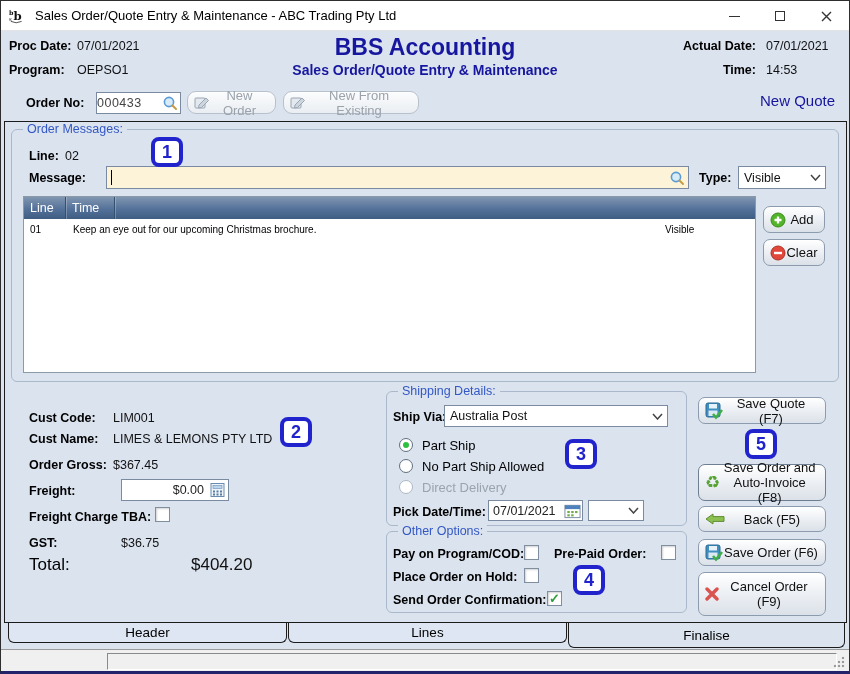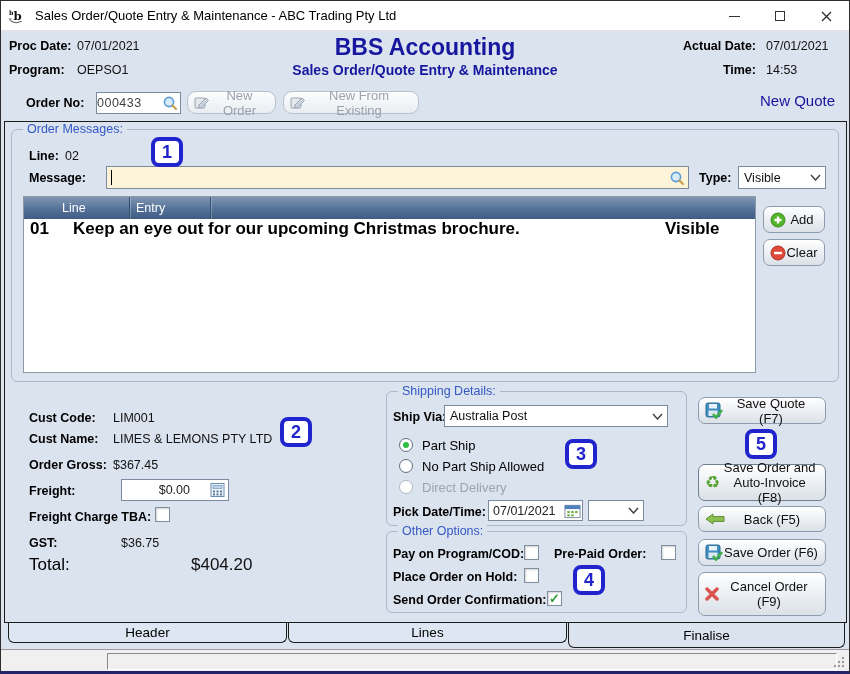--- a/index.html
+++ b/index.html
@@ -54,23 +54,23 @@
   .grip { position:absolute; right:4px; top:6px; width:12px; height:12px;
           background:radial-gradient(circle at 2px 10px,#9a9a9a 1.2px,transparent 1.6px),
                      radial-gradient(circle at 6px 10px,#9a9a9a 1.2px,transparent 1.6px),
                      radial-gradient(circle at 10px 10px,#9a9a9a 1.2px,transparent 1.6px),
                      radial-gradient(circle at 6px 6px,#9a9a9a 1.2px,transparent 1.6px),
                      radial-gradient(circle at 10px 6px,#9a9a9a 1.2px,transparent 1.6px),
                      radial-gradient(circle at 10px 2px,#9a9a9a 1.2px,transparent 1.6px); }
   
   .msg-table { position:absolute; left:22px; top:195px; width:733px; height:177px; background:#fff; border:1px solid #8a9aa8; }
   .msg-thead { display:flex; height:22px; background:linear-gradient(#8096b0,#54719a 55%,#3f5c82); color:#fff; font-size:12.5px; align-items:center; }
-  .th { padding-left:6px; height:100%; display:flex; align-items:center;margin-left:32px; }
+  .th { padding-left:6px; height:100%; display:flex; align-items:center; }
   .th + .th { border-left:1px solid #33506e; box-shadow:inset 1px 0 0 rgba(255,255,255,.25); }
-  .msg-row { display:flex; height:20px; align-items:center; font-size:17px; color:#000;font-weight:bold; }
+  .msg-row { display:flex; height:20px; align-items:center; font-size:10px; color:#000; }
   
   .badge { position:absolute; width:32px; height:30px; background:#fff; border:4px solid #2124cd; border-radius:8px;
            color:#2124cd; font-size:18px; font-weight:bold; display:flex; align-items:center; justify-content:center; }
   .caret { width:1px; height:15px; background:#000; margin-left:4px; }
   .icon { display:inline-flex; }
 </style>
 </head>
 <body>
 
 <div class="window">
@@ -153,21 +153,21 @@
   <div class="combo" style="left:737px;top:165px;width:88px;height:23px">
     <span>Visible</span>
     <svg class="chev" width="11" height="7" viewBox="0 0 11 7">
         <path d="M1 1 L5.5 6 L10 1" stroke="#444" fill="none" stroke-width="1.5"></path>
       </svg>
   </div>
 
   <div class="msg-table">
     <div class="msg-thead">
       <div class="th" style="width:41px">Line</div>
-      <div class="th" style="width:49px">Entry</div>
+      <div class="th" style="width:49px">Time</div>
       <div class="th" style="flex:1"></div>
     </div>
     <div class="msg-row">
       <div style="width:41px;padding-left:6px">01</div>
       <div style="width:600px;padding-left:8px">Keep an eye out for our upcoming Christmas brochure.</div>
       <div style="width:49px">Visible</div>
     </div>
   </div>
 
   <div class="btn" style="left:762px;top:205px;width:62px;height:27px">
@@ -186,21 +186,21 @@
   </div>
 
   <span class="lbl" style="left:28px;top:410px">Cust Code:</span>
   <span class="val" style="left:112px;top:410px">LIM001</span>
   <span class="lbl" style="left:28px;top:431px">Cust Name:</span>
   <span class="val" style="left:112px;top:431px">LIMES &amp; LEMONS PTY LTD</span>
   <span class="lbl" style="left:28px;top:457px">Order Gross:</span>
   <span class="val" style="left:112px;top:457px">$367.45</span>
   <span class="lbl" style="left:28px;top:483px">Freight:</span>
   <div class="field" style="left:120px;top:478px;width:108px;height:22px">
-    <span style="flex:1;text-align:right;padding-right:19px">$0.00</span>
+    <span style="flex:1;text-align:right;padding-right:5px">$0.00</span>
     <svg class="icon" style="margin-right:2px" width="17" height="16" viewBox="0 0 16 16">
       <rect x="1.5" y="1.5" width="13" height="13" fill="#eef4fa" stroke="#6a8cb0"></rect>
       <rect x="3.5" y="3.5" width="9" height="3" fill="#b8d4ee" stroke="#6a8cb0" stroke-width="0.6"></rect>
       <g fill="#5a7ca0">
         <rect x="3.5" y="8.5" width="2" height="2"></rect>
           <rect x="7" y="8.5" width="2" height="2"></rect>
           <rect x="10.5" y="8.5" width="2" height="2"></rect>
         <rect x="3.5" y="11.5" width="2" height="2"></rect>
           <rect x="7" y="11.5" width="2" height="2"></rect>
           <rect x="10.5" y="11.5" width="2" height="2"></rect>

